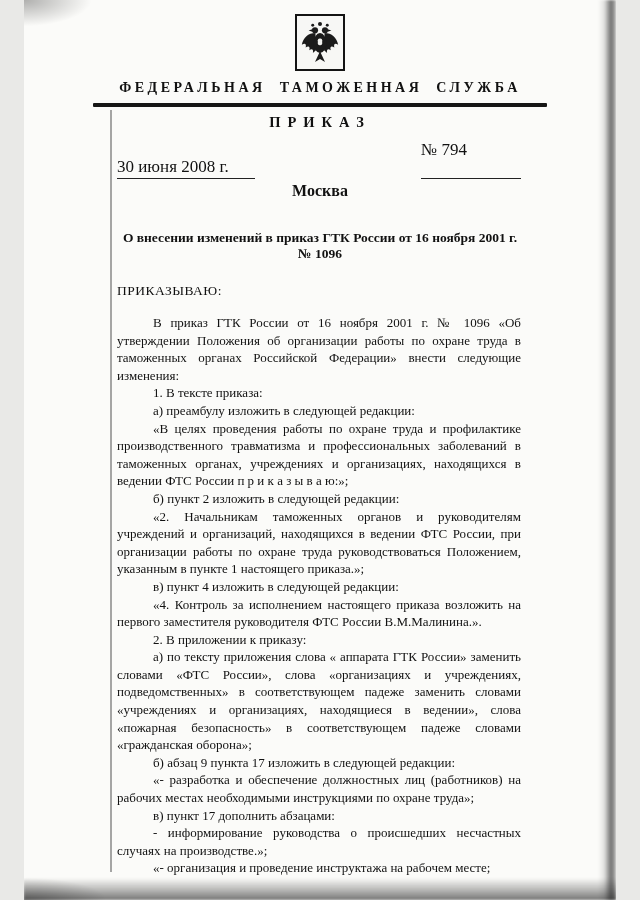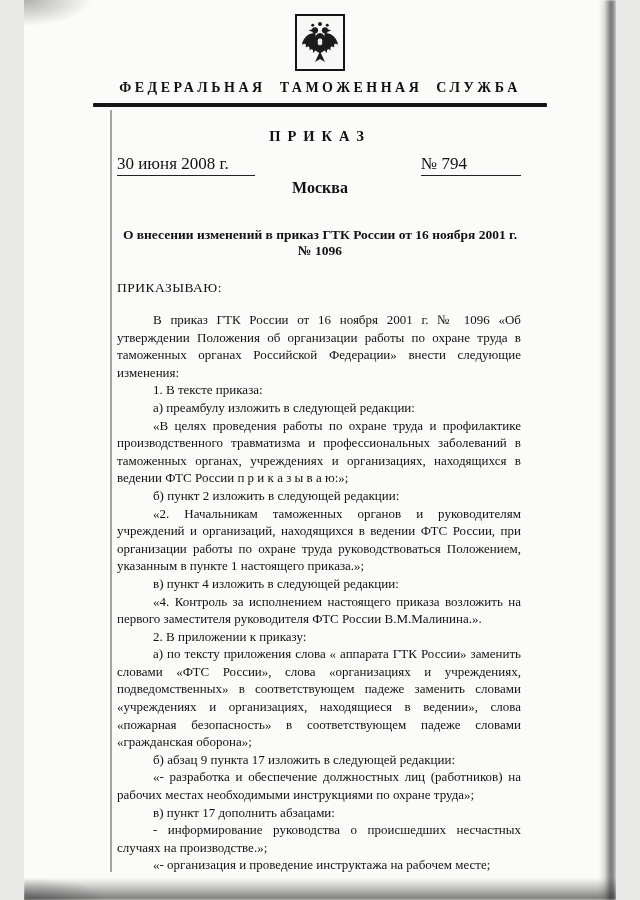--- a/index.html
+++ b/index.html
@@ -62,21 +62,21 @@
     word-spacing:7px;
   }
   .header-rule {
     margin:7px auto 0 auto;
     width:454px;
     height:4px;
     background:#161616;
     border-radius:1px;
   }
   .doc-type {
-    margin-top:21px;
+    margin-top:7px;
     text-align:center;
     font-weight:bold;
     font-size:14.5px;
     letter-spacing:7px;
   }
   .meta-row {
     margin:9px 95px 0 93px;
     display:flex;
     justify-content:space-between;
     align-items:flex-end;
@@ -85,21 +85,21 @@
   .date-field {
     display:inline-block;
     min-width:138px;
     border-bottom:1.5px solid #222;
     padding-bottom:1px;
   }
   .number-field {
     display:inline-block;
     min-width:100px;
     border-bottom:1.5px solid #222;
-    padding-bottom:1px;
+    padding-bottom:18px;
   }
   .city {
     margin-top:3px;
     text-align:center;
     font-size:16px;
     font-weight:bold;
   }
   .doc-title {
     margin:30px 93px 0 93px;
     text-align:center;

